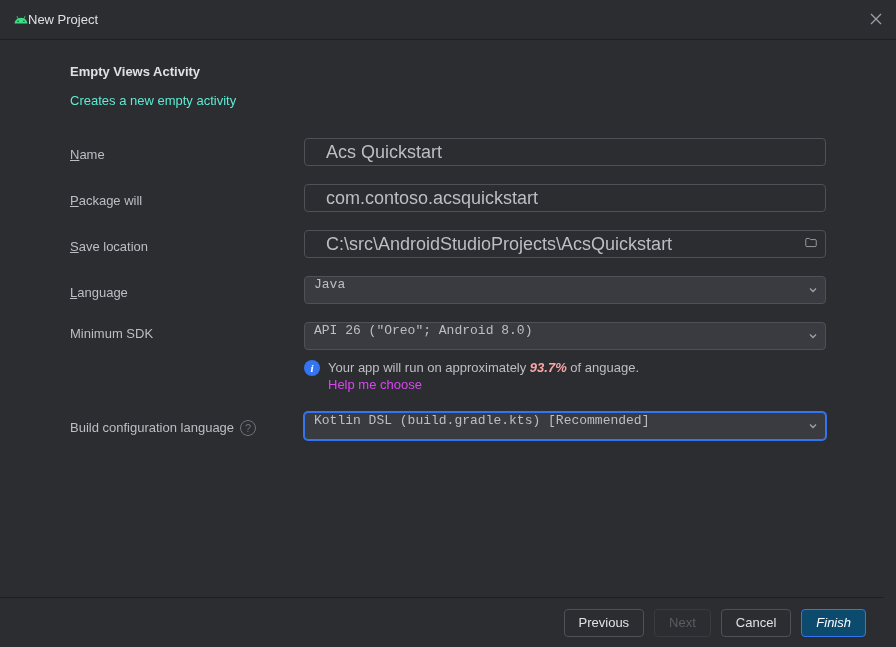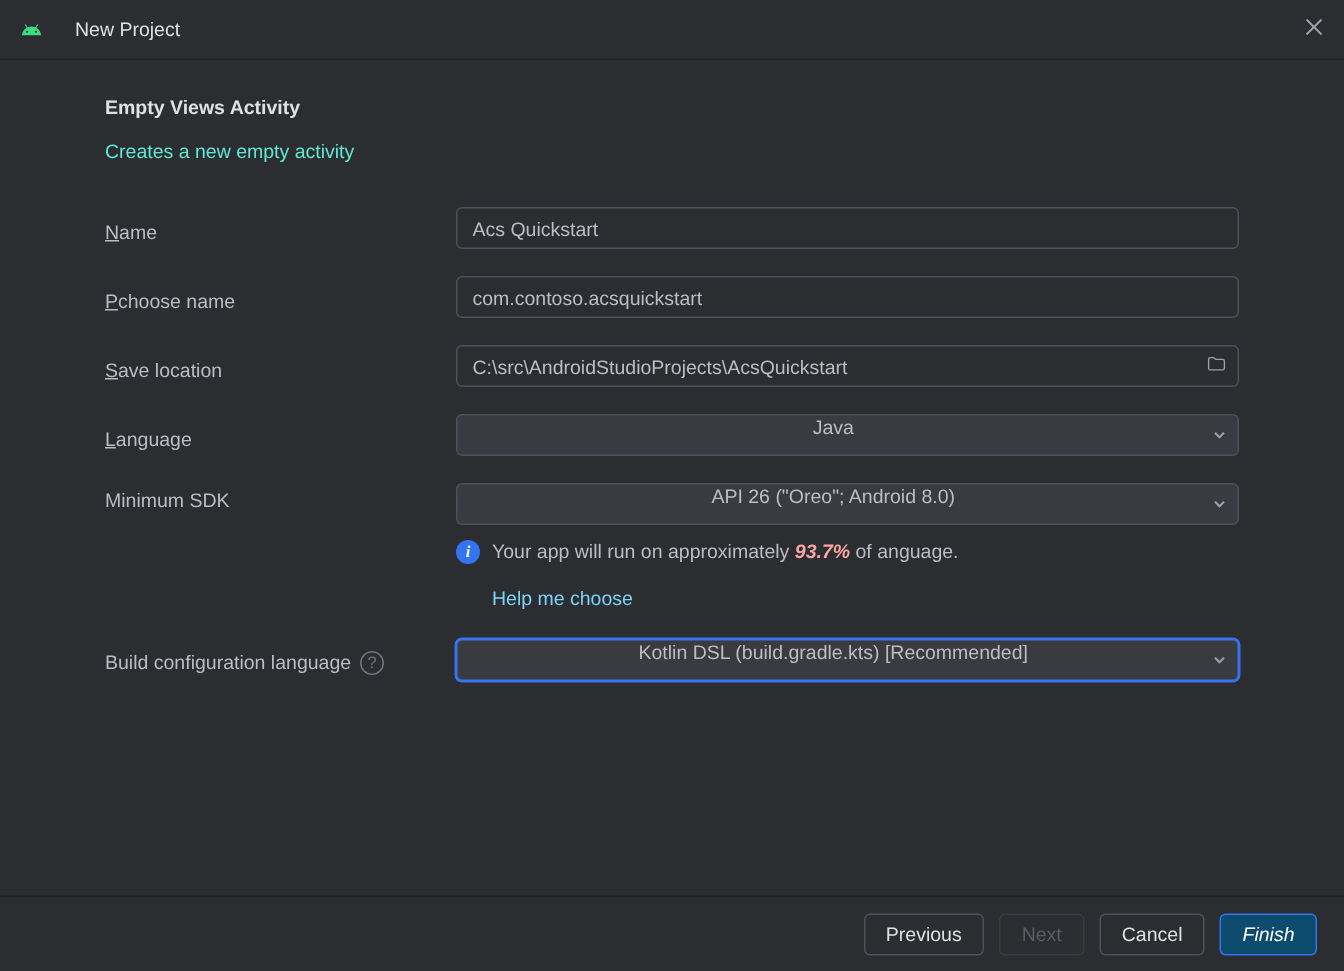--- a/index.html
+++ b/index.html
@@ -12,21 +12,21 @@
       color: #bcbec4;
       overflow: hidden;
     }
     .titlebar {
       height: 40px;
       background: #2b2d30;
       border-bottom: 1px solid #1e1f22;
       display: flex;
       align-items: center;
       padding: 0 14px;
-      gap: 22px;
+      gap: 0;
     }
     .titlebar .title {
       flex: 1;
       color: #dfe1e5;
       font-size: 13px;
     }
     .close-icon {
       color: #9da0a8;
       cursor: pointer;
       font-size: 16px;
@@ -66,22 +66,22 @@
     .field-col {
       flex: 1;
     }
     .text-input {
       width: 100%;
       height: 28px;
       background: #2b2d30;
       border: 1px solid #4e5157;
       border-radius: 4px;
       color: #bcbec4;
-      padding: 0 10px;
-      font-size: 13px;
+      padding: 0 21px;
+      font-size: 18px;
       font-family: inherit;
       outline: none;
     }
     .text-input-wrap {
       position: relative;
       width: 100%;
     }
     .folder-icon {
       position: absolute;
       right: 8px;
@@ -92,26 +92,25 @@
     }
     .select {
       width: 100%;
       height: 28px;
       background: #393b40;
       border: 1px solid #4e5157;
       border-radius: 4px;
       color: #bcbec4;
       padding: 0 28px 0 9px;
       font-size: 13px;
-      font-family: Liberation Sans, sans-serif;
+      font-family: Liberation Mono, monospace;
       outline: none;
       appearance: none;
       position: relative;
       cursor: pointer;
-      text-align: center;
     }
     .select-wrap {
       position: relative;
       width: 100%;
     }
     .select-wrap.focused .select {
       border-color: #3574f0;
       box-shadow: 0 0 0 1px #3574f0;
     }
     .chevron {
@@ -130,29 +129,29 @@
       padding-left: 0;
     }
     .info-icon {
       width: 16px; height:16px; border-radius:50%;
       background:#3574f0; color:#fff; display:flex; align-items:center; justify-content:center;
       font-size:11px; font-weight:700; flex:0 0 16px;
       font-family: Georgia, serif; font-style: italic;
     }
     .info-text { color:#bcbec4; }
     .info-text b { color:#fca5a5; font-weight:600;font-style:italic;}
-    .help-link { color:#7dd3fc; cursor:pointer; margin-top:16px; display:inline-block;}
+    .help-link { color:#d946ef; cursor:pointer; margin-top:2px; display:inline-block;}
     .help-icon {
       display:inline-flex; width:16px; height:16px; border:1px solid #6f737a;
       border-radius:50%; align-items:center; justify-content:center;
       color:#6f737a; font-size:11px; margin-left:6px; vertical-align:middle;
     }
     .footer {
       position: absolute;
-      bottom: 0; left:0; right:0;
+      bottom: 0; left:0; right:12px;
       height: 50px;
       border-top: 1px solid #1e1f22;
       display: flex;
       align-items: center;
       justify-content: flex-end;
       padding: 0 18px;
       gap: 10px;
       background:#2b2d30;
     }
     .btn {
@@ -201,21 +200,21 @@
   <div class="subheading">Creates a new empty activity</div>
 
   <div class="row">
     <div class="label-col"><span class="accel">N</span><span>ame</span></div>
     <div class="field-col">
       <input class="text-input" value="Acs Quickstart" style="">
     </div>
   </div>
 
   <div class="row">
-    <div class="label-col"><span class="accel">P</span><span>choose name</span></div>
+    <div class="label-col"><span class="accel">P</span><span>ackage will</span></div>
     <div class="field-col">
       <input class="text-input" value="com.contoso.acsquickstart" style="">
     </div>
   </div>
 
   <div class="row">
     <div class="label-col"><span class="accel">S</span><span>ave location</span></div>
     <div class="field-col">
       <div class="text-input-wrap">
         <input class="text-input" style="padding-right: 30px;" value="C:\src\AndroidStudioProjects\AcsQuickstart">

